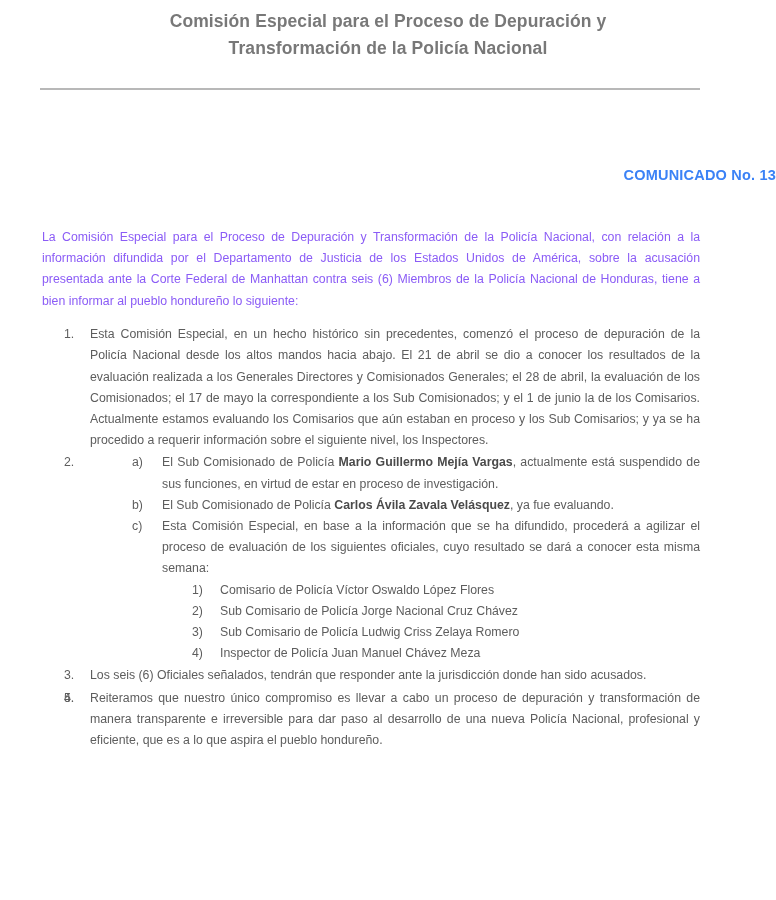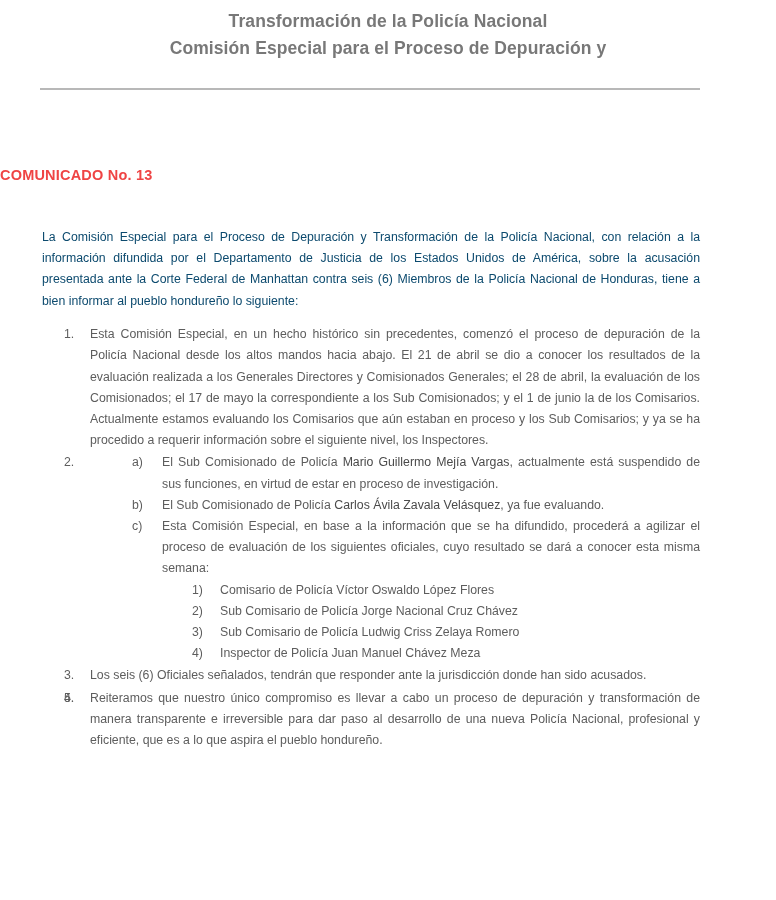--- a/index.html
+++ b/index.html
@@ -39,38 +39,38 @@
   }
   .header-rule {
     height: 0;
     border-top: 2px solid #b8b8b8;
     margin: 26px 76px 0 40px;
   }
 
   
   .comunicado {
     margin-top: 77px;
-    text-align: left;
+    text-align: right;
     font-size: 14.5px;
     font-weight: bold;
-    color: #ef4444;
+    color: #3b82f6;
     letter-spacing: 0.2px;
   }
 
   
   .body-wrap {
     margin: 0 76px 0 42px;
     font-size: 12.3px;
     line-height: 21.2px;
   }
 
   .intro {
     margin-top: 44px;
     text-align: justify;
-    color: #0c4a6e;
+    color: #8b5cf6;
   }
 
   
   ol.level1 {
     list-style: none;
     margin: 8px 0 0 0;
     padding: 0;
   }
   ol.level1 > li {
     position: relative;
@@ -124,33 +124,33 @@
   }
   ol.level3 > li > .marker {
     position: absolute;
     left: 8px;
     top: 0;
     width: 22px;
     text-align: left;
   }
 
   b, .name {
-    font-weight: normal;
+    font-weight: bold;
     color: #4a4a4a;
   }
 </style>
 </head>
 <body>
 
 <div class="page">
 
   <div class="doc-header">
     <div class="doc-title">
+      <div>Comisión Especial para el Proceso de Depuración y</div>
       <div>Transformación de la Policía Nacional</div>
-      <div>Comisión Especial para el Proceso de Depuración y</div>
     </div>
     <div class="header-rule"></div>
   </div>
 
   <div class="comunicado">COMUNICADO No. 13</div>
 
   <div class="body-wrap">
 
     <p class="intro">La Comisión Especial para el Proceso de Depuración y Transformación de la Policía Nacional, con relación a la información difundida por el Departamento de Justicia de los Estados Unidos de América, sobre la acusación presentada ante la Corte Federal de Manhattan contra seis (6) Miembros de la Policía Nacional de Honduras, tiene a bien informar al pueblo hondureño lo siguiente:</p>
 

